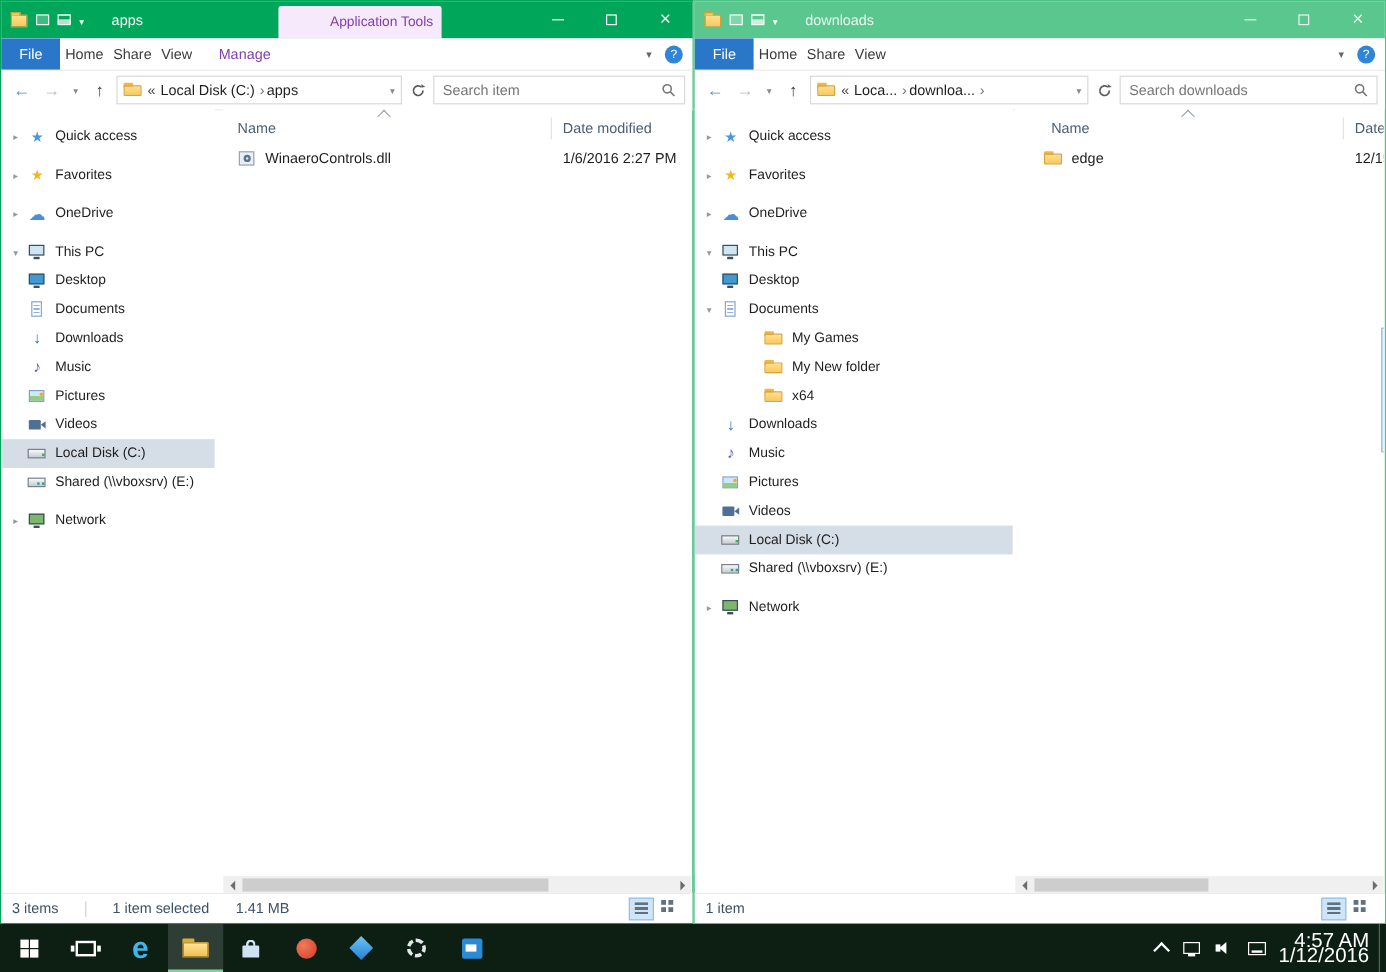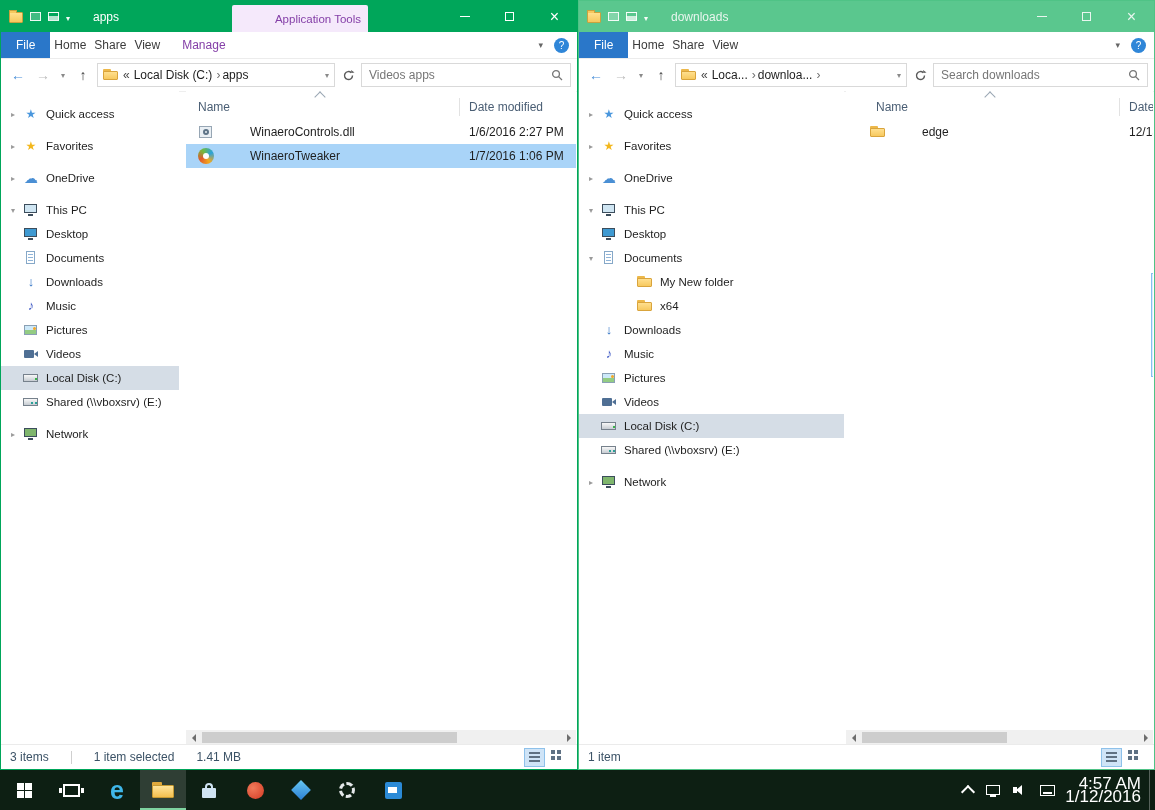--- a/index.html
+++ b/index.html
@@ -106,21 +106,21 @@
   .filesarea{position:absolute;top:89px;bottom:40px;background:#fff;overflow:hidden;}
   #win-left .filesarea{left:185px;right:1px;}
   #win-right .filesarea{left:267px;right:1px;}
   .fheader{height:30px;position:relative;color:#4a5e74;}
   .fheader .hname{position:absolute;bottom:6px;}
   #win-left .hname{left:12px;} #win-right .hname{left:30px;}
   .fheader .hdate{position:absolute;bottom:6px;left:283px;white-space:nowrap;}
   .sortchev{position:absolute;top:3px;width:7px;height:7px;border-left:1px solid #9aa7b3;border-top:1px solid #9aa7b3;transform:rotate(45deg);}
   #win-left .sortchev{left:130px;} #win-right .sortchev{left:140px;}
   .hsep{position:absolute;top:8px;bottom:4px;width:1px;background:#e2e2e2;left:273px;}
-  .frow{height:24px;display:flex;align-items:center;position:relative;white-space:nowrap;gap:29px;}
+  .frow{height:24px;display:flex;align-items:center;position:relative;white-space:nowrap;}
   .frow .ficon{margin-left:12px;margin-right:7px;}
   #win-right .frow .ficon{margin-left:24px;}
   .frow .fdate{position:absolute;left:283px;}
   .frow.selected{background:#a9d4f8;}
 
   
   .dragghost{position:absolute;left:305px;top:183px;width:102px;height:102px;background:rgba(186,221,252,.55);
     border:1px solid #86bff0;display:flex;align-items:center;justify-content:center;}
 
   
@@ -263,21 +263,21 @@
         </span>
       <span class="crumb-drop">▾</span>
     </span>
     <span class="refreshbtn">
       <svg width="13" height="13" viewBox="0 0 13 13">
           <path d="M10.5 6.5a4 4 0 1 1-1.2-2.8" fill="none" stroke="#5a5a5a" stroke-width="1.4"></path>
           <path d="M9 1l.5 3L12.5 3.5z" fill="#5a5a5a"></path>
         </svg>
     </span>
     <span class="searchbox">
-      <span class="ph">Videos apps</span>
+      <span class="ph">Search item</span>
       <svg class="mag" width="12" height="12" viewBox="0 0 12 12">
           <circle cx="5" cy="5" r="3.4" fill="none" stroke="#777" stroke-width="1.3"></circle>
           <line x1="7.6" y1="7.6" x2="11" y2="11" stroke="#777" stroke-width="1.3"></line>
         </svg>
     </span>
   </div>
 
   <div class="navpane">
 
   <div class="nav-item">
@@ -353,25 +353,20 @@
       <span class="hname">Name</span>
       <span class="hsep"></span>
       <span class="hdate">Date modified</span>
     </div>
     <div class="frows">
 
     <div class="frow">
           <span class="ni ficon ic-dll"></span>
           <span class="fname">WinaeroControls.dll</span>
           <span class="fdate">1/6/2016 2:27 PM</span>
-        </div>
-        <div class="frow selected">
-          <span class="ni ficon ic-winaero"></span>
-          <span class="fname">WinaeroTweaker</span>
-          <span class="fdate">1/7/2016 1:06 PM</span>
         </div>
       </div>
   </div>
 
   <div class="hscroll">
     <span class="harrow l">
         <i class="tri-l"></i>
       </span>
     <span class="hthumb"></span>
     <span class="harrow r">
@@ -502,20 +497,25 @@
         <span class="nlabel">Desktop</span>
       </div>
       <div class="nav-item ind1">
         <span class="chev">▾</span>
         <span class="ni nicon ic-document"></span>
         <span class="nlabel">Documents</span>
       </div>
       <div class="nav-item ind2">
         <span class="chev"></span>
         <span class="ni nicon ic-folder"></span>
+        <span class="nlabel">My Games</span>
+      </div>
+      <div class="nav-item ind2">
+        <span class="chev"></span>
+        <span class="ni nicon ic-folder"></span>
         <span class="nlabel">My New folder</span>
       </div>
       <div class="nav-item ind2">
         <span class="chev"></span>
         <span class="ni nicon ic-folder"></span>
         <span class="nlabel">x64</span>
       </div>
       <div class="nav-item ind1">
         <span class="chev"></span>
         <span class="ni nicon ic-download"></span>

